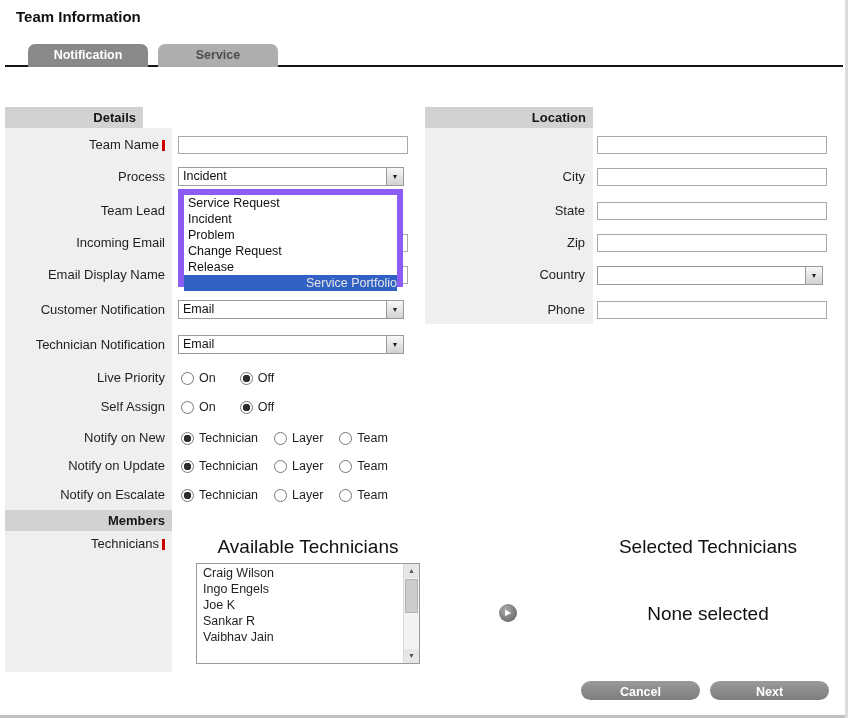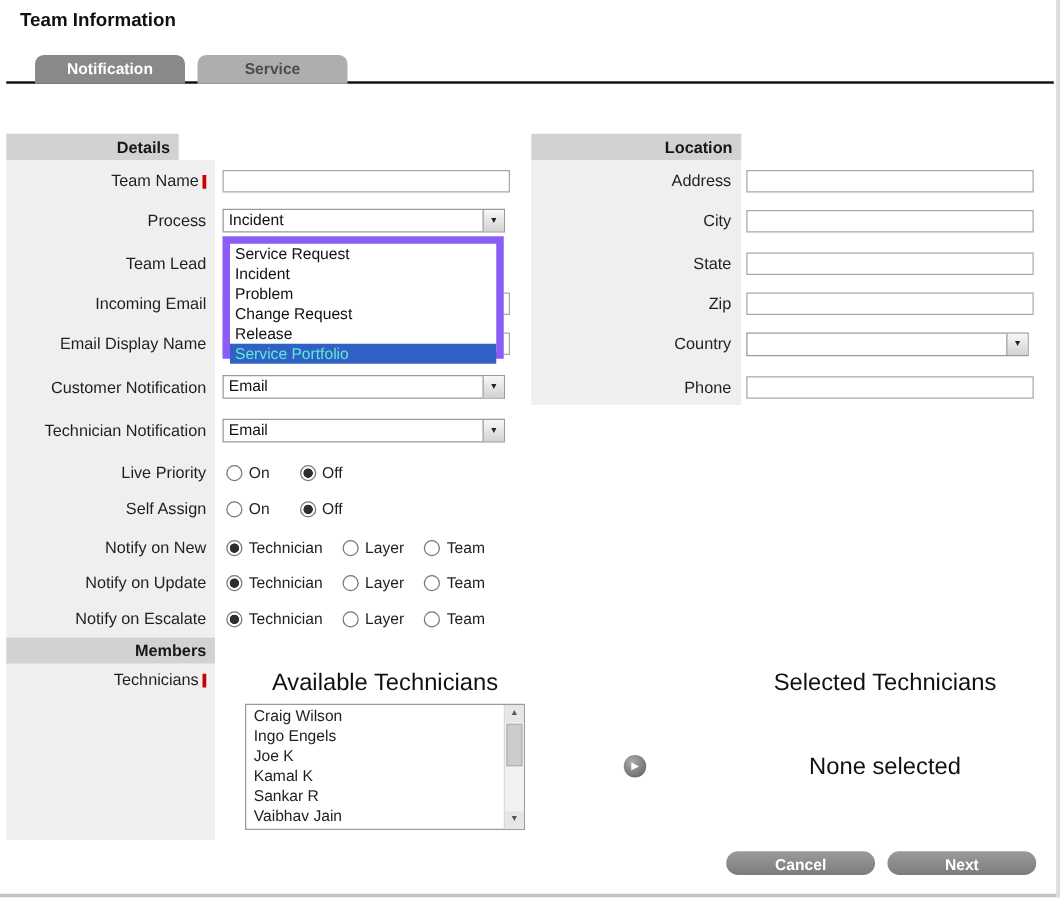--- a/index.html
+++ b/index.html
@@ -26,21 +26,21 @@
 
   .tin{position:absolute;width:230px;height:18px;border:1px solid #a9a9a9;background:#fff;
        font-family:"Liberation Sans",sans-serif;font-size:12.5px;padding:0 3px;box-sizing:border-box;}
   .sel{position:absolute;width:226px;height:19px;border:1px solid #9a9a9a;background:#fff;box-sizing:border-box;cursor:pointer;}
   .sel-val{position:absolute;left:4px;top:0;line-height:17px;font-size:12.5px;color:#111;}
   .sel-btn{position:absolute;right:0;top:0;width:17px;height:17px;background:linear-gradient(#f8f8f8,#d2d2d2);
            border-left:1px solid #9a9a9a;text-align:center;line-height:17px;font-size:7px;color:#222;box-sizing:border-box;}
 
   .dd{position:absolute;left:178px;top:189px;width:225px;height:98px;border:6px solid #8b5cf6;background:#fff;z-index:10;box-sizing:border-box;}
   .dd-item{height:16px;line-height:16px;font-size:12.5px;padding-left:4px;color:#111;cursor:pointer;}
-  .dd-item.hl{background:#3161c4;color:#5eead4;}
+  .dd-item.hl{background:#3161c4;color:#e5e5e5;text-align:right;}
 
   .rr{position:absolute;left:181px;display:flex;align-items:center;height:16px;}
   .rg{display:flex;align-items:center;}
   .rr.onoff .rg{margin-right:24px;}
   .rr.tri .rg{margin-right:16px;}
   .rg label{margin-left:5px;font-size:12.5px;color:#1f1f1f;}
   input[type=radio]{appearance:none;-webkit-appearance:none;width:13px;height:13px;border-radius:50%;
        border:1px solid #767676;background:#fff;margin:0;}
   input[type=radio]:checked{background:radial-gradient(circle,#2e2e2e 0 3.5px,#fff 4px);}
 
@@ -180,21 +180,20 @@
       </span>
     <span class="rg">
         <input type="radio" name="notify_escalate" style="">
         <label>Team</label>
       </span>
   </div>
 
   <div class="sec-h" style="left:425px;top:107px;width:168px">Location</div>
   <div class="col" style="left:425px;top:128px;width:168px;height:196px"></div>
 
-  <div class="lbl lbl-l" style="top:137px">Address</div>
   <div class="lbl lbl-l" style="top:169px">City</div>
   <div class="lbl lbl-l" style="top:203px">State</div>
   <div class="lbl lbl-l" style="top:235px">Zip</div>
   <div class="lbl lbl-l" style="top:267px">Country</div>
   <div class="lbl lbl-l" style="top:302px">Phone</div>
 
   <input class="tin" style="left: 597px; top: 136px;" value="">
   <input class="tin" style="left: 597px; top: 168px;" value="">
   <input class="tin" style="left: 597px; top: 202px;" value="">
   <input class="tin" style="left: 597px; top: 234px;" value="">
@@ -209,21 +208,20 @@
   <div class="lbl lbl-d" style="top:536px"><span>Technicians</span><span class="req"></span></div>
 
   <div class="list-title" style="left:196px;top:539px;width:224px">Available Technicians</div>
   <div class="list-title" style="left:590px;top:539px;width:236px">Selected Technicians</div>
 
   <div class="listbox">
     <div class="list-items">
       <div class="li">Craig Wilson</div>
       <div class="li">Ingo Engels</div>
       <div class="li">Joe K</div>
-      <div class="li">Kamal K</div>
       <div class="li">Sankar R</div>
       <div class="li">Vaibhav Jain</div>
     </div>
     <div class="sb">
       <div class="sb-up">▲</div>
       <div class="sb-thumb"></div>
       <div class="sb-dn">▼</div>
     </div>
   </div>
 

